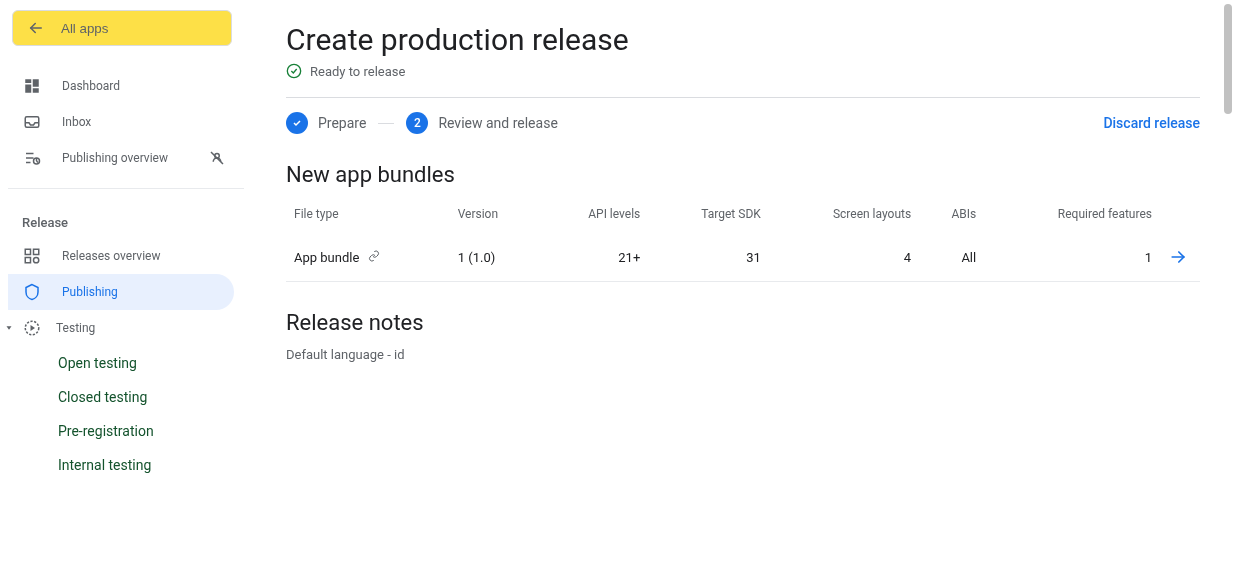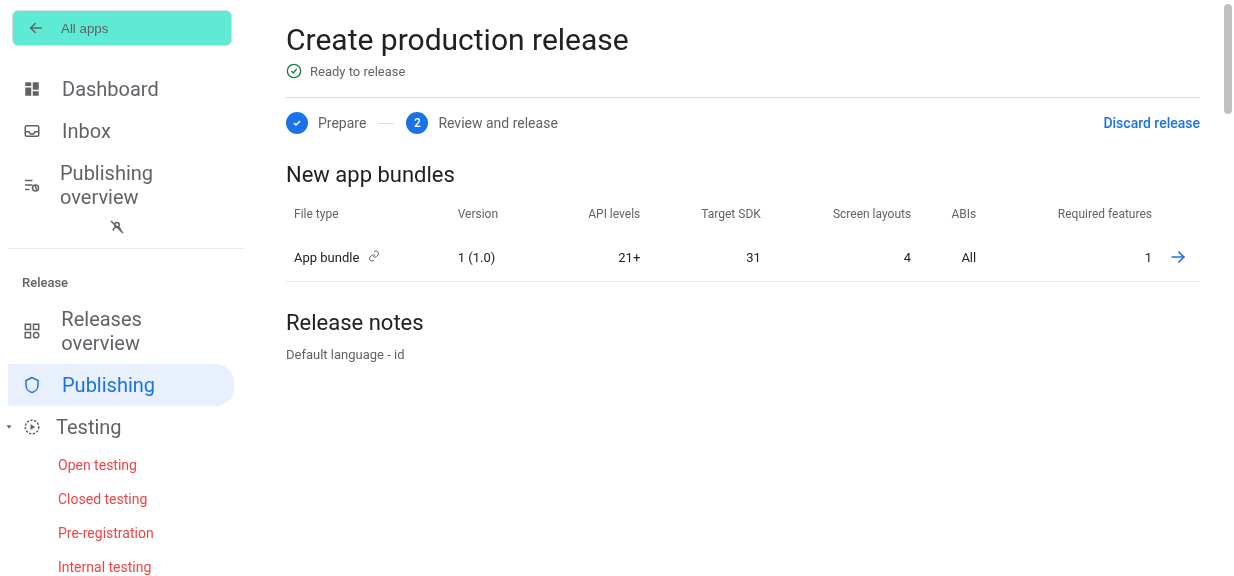--- a/index.html
+++ b/index.html
@@ -24,58 +24,58 @@
     flex: 0 0 252px;
     padding: 10px 8px 0 8px;
     overflow-y: auto;
   }
   .all-apps-btn {
     display: inline-flex;
     align-items: center;
     gap: 16px;
     border: 1px solid #dadce0;
     border-radius: 6px;
-    background: #5eead4;
+    background: #fde047;
     padding: 8px 14px;
     margin: 0 0 22px 4px;
     color: #5f6368;
     cursor: pointer;
     width: 220px;
   }
   .all-apps-btn .arrow { color: #5f6368; display:flex; }
   .nav-item {
     display: flex;
     align-items: center;
     gap: 20px;
     padding: 9px 14px;
     border-radius: 0 18px 18px 0;
     margin-right: 10px;
     color: #5f6368;
     cursor: pointer;
-    font-size: 20px;
+    font-size: 12px;
   }
   .nav-item .icon { width: 20px; display:flex; justify-content:center; color:#5f6368;}
   .nav-item.active { background: #e8f0fe; color: #1a73e8; }
   .nav-item.active .icon { color:#1a73e8; }
   .section-label {
     font-size: 13px;
     color: #5f6368;
     padding: 14px 14px 8px 14px;
     font-weight: 500;
   }
   .divider { height:1px; background:#e8eaed; margin: 12px 0; }
   .sub-item {
     padding: 9px 14px 9px 50px;
-    color: #ef4444;
+    color: #14532d;
     cursor: pointer;
     font-size: 14px;
   }
   .nav-row { display:flex; align-items:center; }
   .nav-caret { width: 10px; color:#5f6368; display:flex; justify-content:center; margin-left:-4px;}
-  .pub-row { display:flex; align-items:center; justify-content:space-between; padding-right:18px;flex-direction:column;}
+  .pub-row { display:flex; align-items:center; justify-content:space-between; padding-right:18px;}
   .pub-row .status-icon { color:#5f6368; display:flex;}
   
   .main {
     flex: 1;
     display: flex;
     flex-direction: column;
     padding: 8px 24px 0 34px;
     overflow: hidden;
     position: relative;
   }

